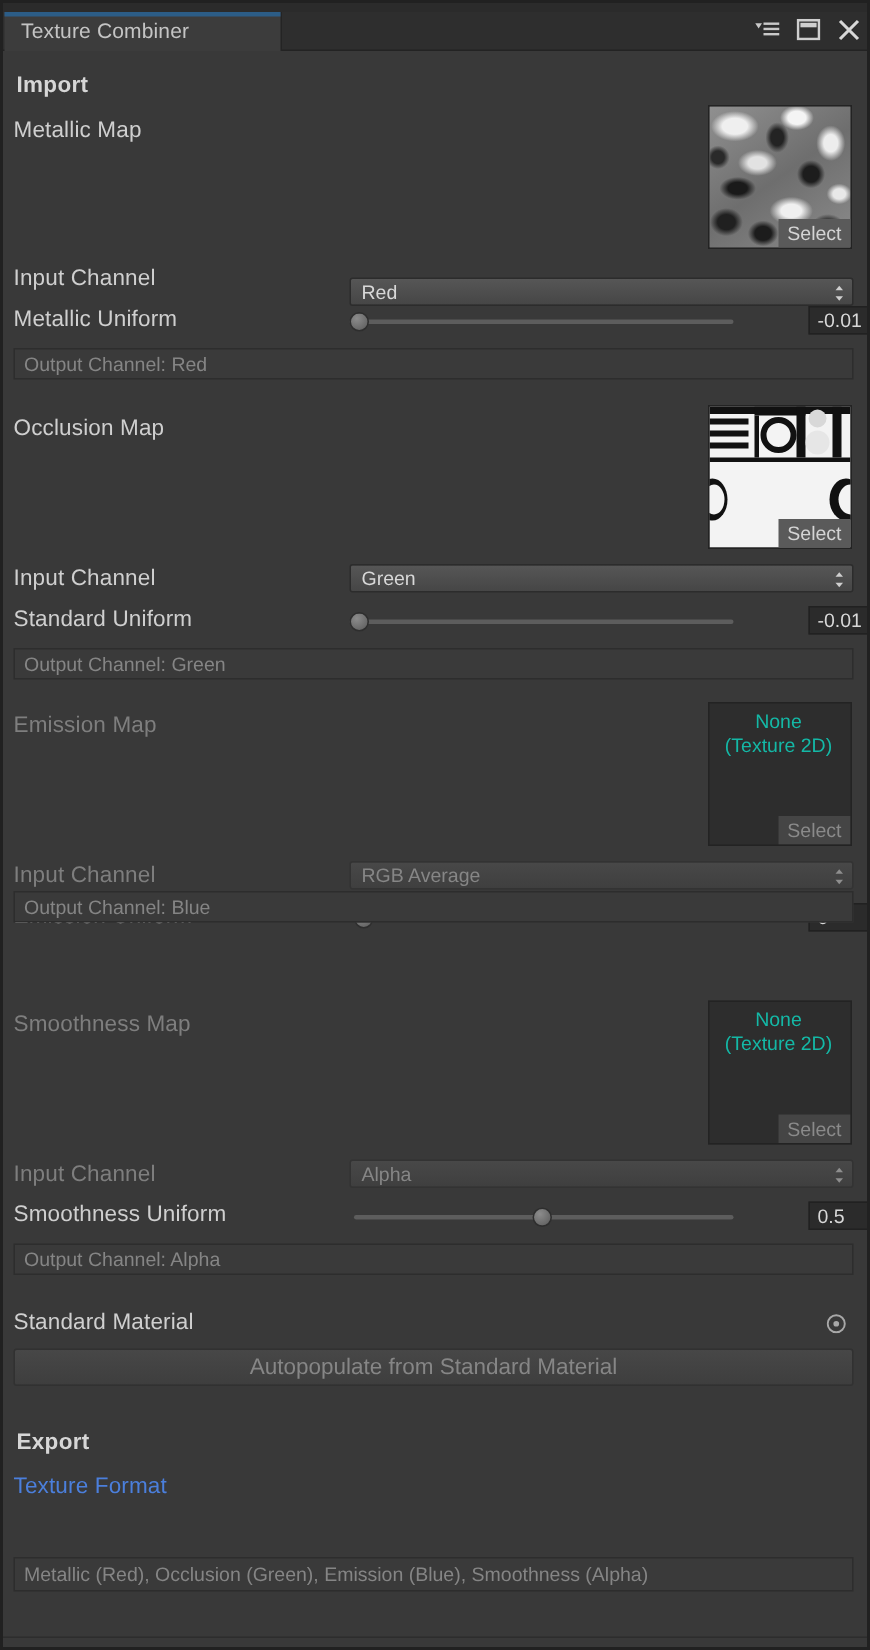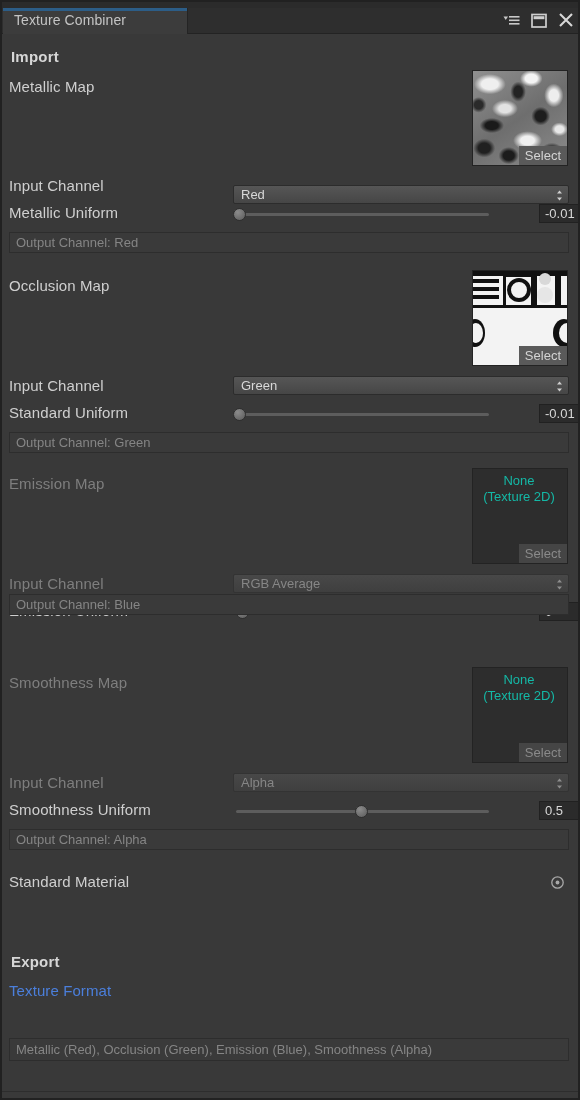--- a/index.html
+++ b/index.html
@@ -487,20 +487,23 @@
         <span class="t">Output Channel: Alpha</span>
       </div>
     </div>
 
     <div class="row-label" style="top:839px;">Standard Material</div>
     <svg class="picker-dot" style="left:551px; top:842px;" viewBox="0 0 13 13">
       <circle cx="6.5" cy="6.5" r="5.7" fill="none" stroke="#a8a8a8" stroke-width="1.3"></circle>
       <circle cx="6.5" cy="6.5" r="1.9" fill="#a8a8a8"></circle>
     </svg>
 
+    <div class="btn disabled" style="left:9px; top:865px; width:560px; height:25px;">
+      <span class="bl">Autopopulate from Standard Material</span>
+    </div>
 
     <div class="section-head" style="top:919px;">Export</div>
 
     <div class="row-label blue" style="top:948px;">Texture Format</div>
 
 
     <div class="outbar" style="top:1004px; height:23px;">
       <span class="t" style="top:3px;">Metallic (Red), Occlusion (Green), Emission (Blue), Smoothness (Alpha)</span>
     </div>
 

